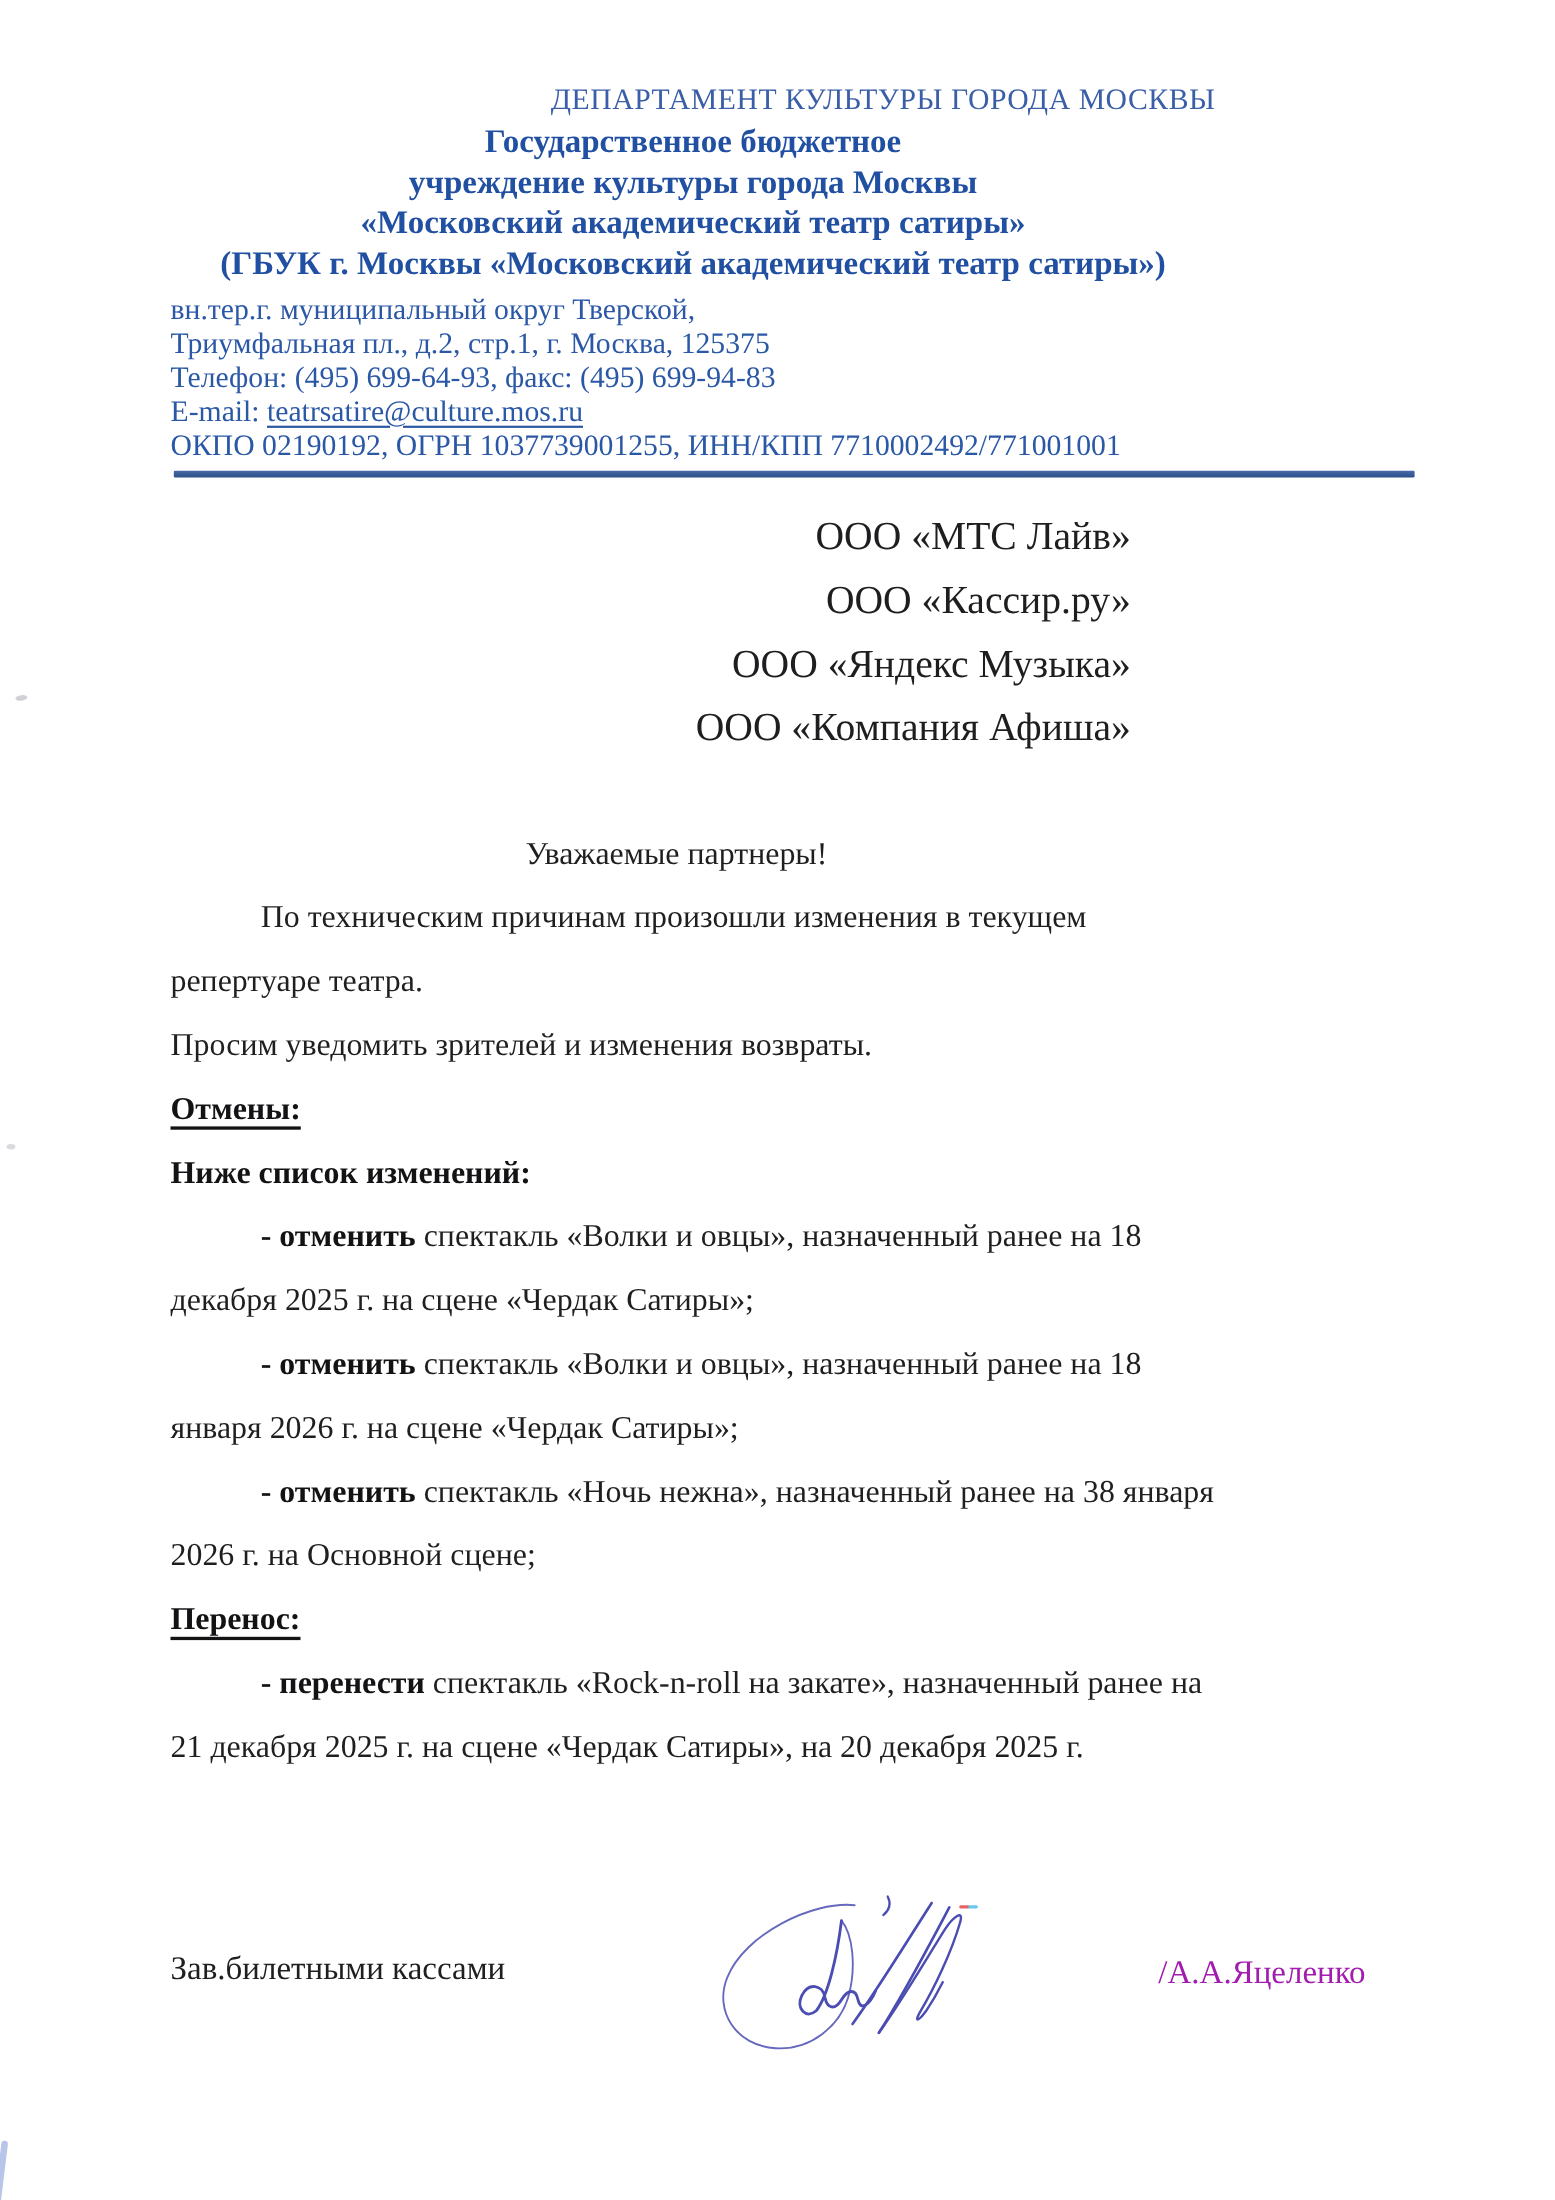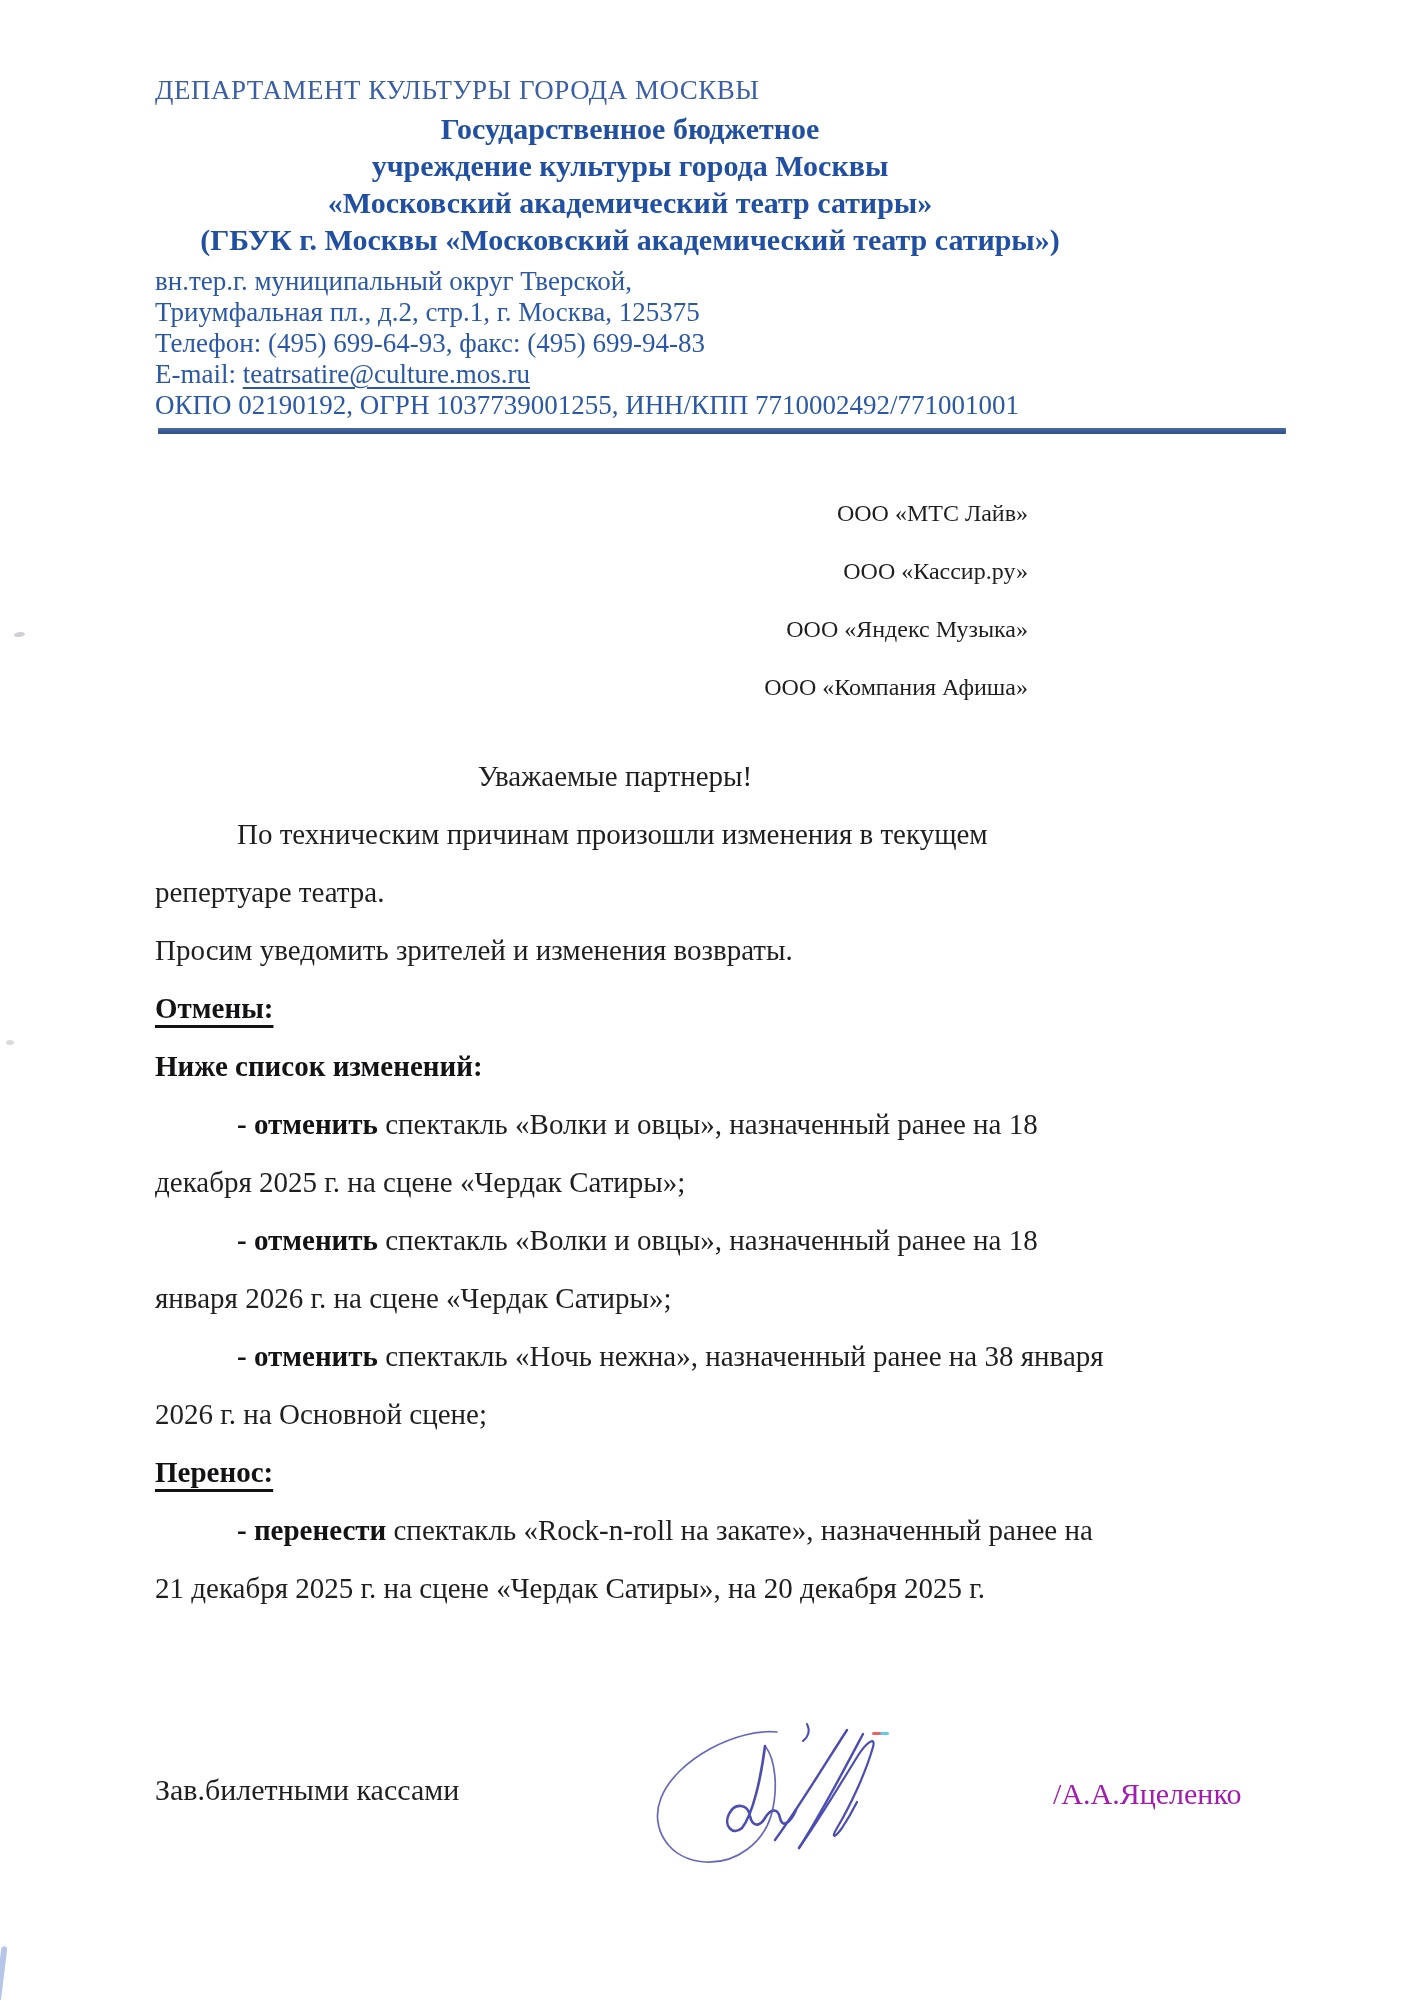--- a/index.html
+++ b/index.html
@@ -9,43 +9,43 @@
     margin:0 auto;
     background:#ffffff;
     overflow:hidden;
     font-family:"Liberation Serif","DejaVu Serif",serif;
     color:#242424;
   }
 
   
   .letterhead{position:absolute;top:70px;left:155px;width:950px;}
   .lh-dept{
-    font-size:27px;line-height:40px;text-align:left;
+    font-size:27px;line-height:40px;text-align:right;
     color:#3a5ea8;letter-spacing:.5px;
   }
   .lh-org{
     font-size:30px;line-height:37px;font-weight:bold;
     text-align:center;color:#2150a2;
   }
   .lh-org:first-of-type{margin-top:4px;}
   .lh-left{margin-top:8px;font-size:27px;line-height:31px;color:#2b58a6;}
   .lh-left .email-link{
     color:#2b58a6;text-decoration:underline;
     text-decoration-thickness:2px;text-underline-offset:4px;
   }
   .divider{
     position:absolute;top:428px;left:158px;width:1128px;height:6px;
     background:linear-gradient(#4a6aa6,#2e4f88);
     border-radius:1px;
   }
 
   
   .recipients{
-    position:absolute;top:484px;right:386px;
-    font-size:24px;line-height:58px;text-align:right;color:#1e1e20;
+    position:absolute;top:458px;right:386px;
+    font-size:36px;line-height:58px;text-align:right;color:#1e1e20;
   }
 
   
   .letter-body{
     position:absolute;top:747px;left:155px;width:1118px;
     font-size:29px;line-height:58px;color:#1f1f21;
   }
   .line{height:58px;white-space:nowrap;}
   .indent{padding-left:82px;}
   .salutation{width:920px;text-align:center;}

